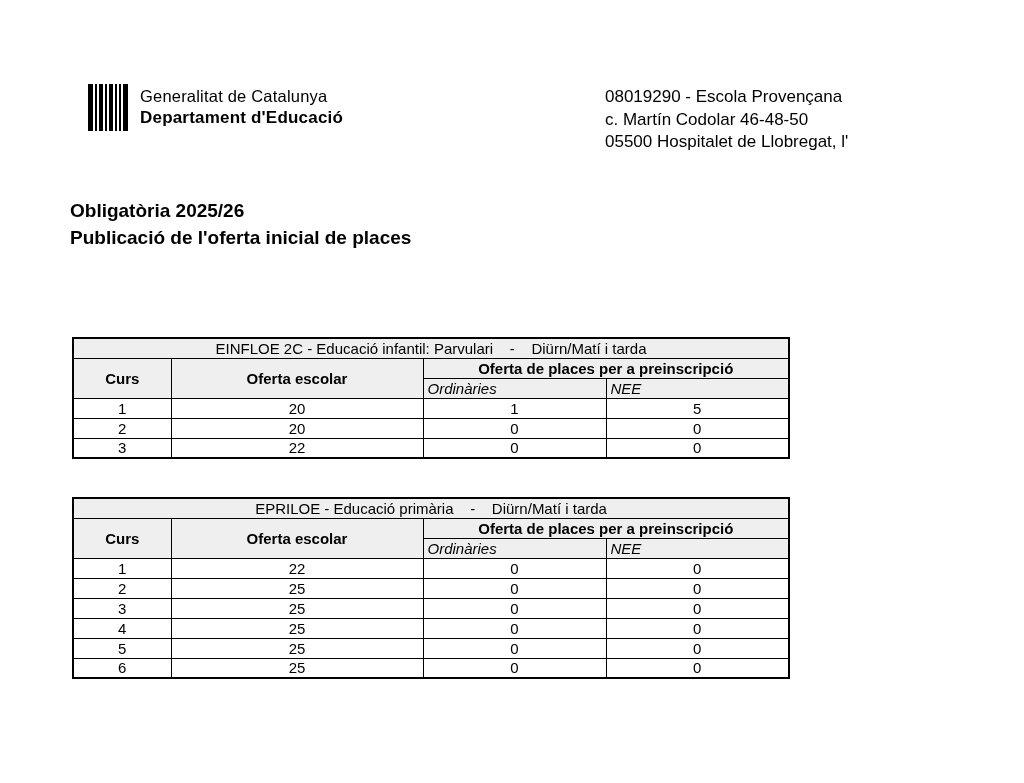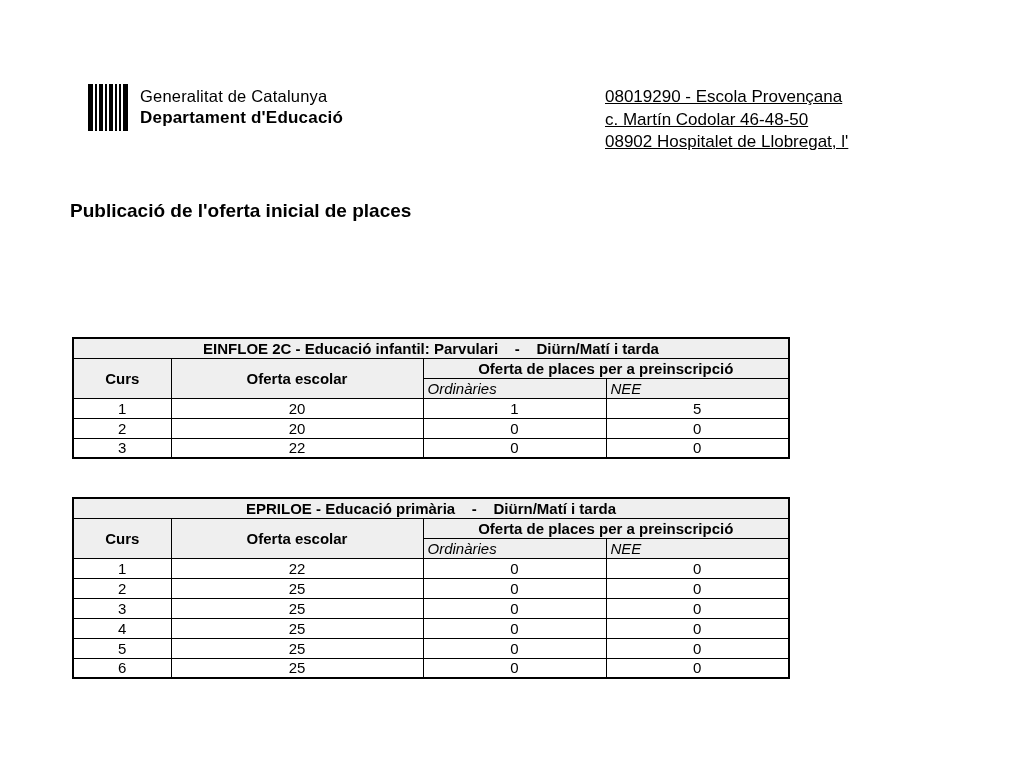--- a/index.html
+++ b/index.html
@@ -27,21 +27,20 @@
   .logo-mark { width: 40px; height: 47px; display: block; }
   .logo-text-line1 { font-size: 16.5px; letter-spacing: 0.2px; line-height: 21px; }
   .logo-text-line2 { font-size: 17px; font-weight: bold; letter-spacing: 0.2px; line-height: 22px; text-align: center; }
 
   .school-info {
     position: absolute;
     left: 605px;
     top: 86px;
     font-size: 17px;
     line-height: 22.5px;
-    text-decoration: underline;
   }
 
   
   .title-block { position: absolute; left: 70px; top: 197px; }
   .title-line { font-size: 19px; font-weight: bold; line-height: 27px; }
   .note-line { margin-top: 4px; font-size: 15.5px; line-height: 20px; }
   .note-italic { font-style: italic; }
 
   
   table.offer-table {
@@ -53,21 +52,21 @@
     font-size: 15px;
   }
   table.offer-table td {
     border: 1px solid var(--border, #000);
     padding: 0 4px;
     height: 20px;
     overflow: hidden;
   }
   td.t-title {
     background: var(--table_header_bg, #efefef);
-    font-weight: bold;
+    font-weight: normal;
     text-align: center;
     white-space: pre;
     height: 22px;
   }
   td.t-head {
     background: var(--table_header_bg, #efefef);
     font-weight: bold;
     text-align: center;
     height: 17px;
   }
@@ -101,24 +100,25 @@
     </svg>
     <div>
       <div class="logo-text-line1">Generalitat de Catalunya</div>
       <div class="logo-text-line2">Departament d'Educació</div>
     </div>
   </div>
 
   <div class="school-info">
     <div>08019290 - Escola Provençana</div>
     <div>c. Martín Codolar 46-48-50</div>
-    <div>08902 Hospitalet de Llobregat, l'</div>
+    <div>05500 Hospitalet de Llobregat, l'</div>
   </div>
 
   <div class="title-block">
+    <div class="title-line">Obligatòria 2025/26</div>
     <div class="title-line">Publicació de l'oferta inicial de places</div>
   </div>
 
   <table class="offer-table table-1">
     <colgroup>
       <col style="width:98px">
       <col style="width:252px">
       <col style="width:183px">
       <col style="width:183px">
     </colgroup>

